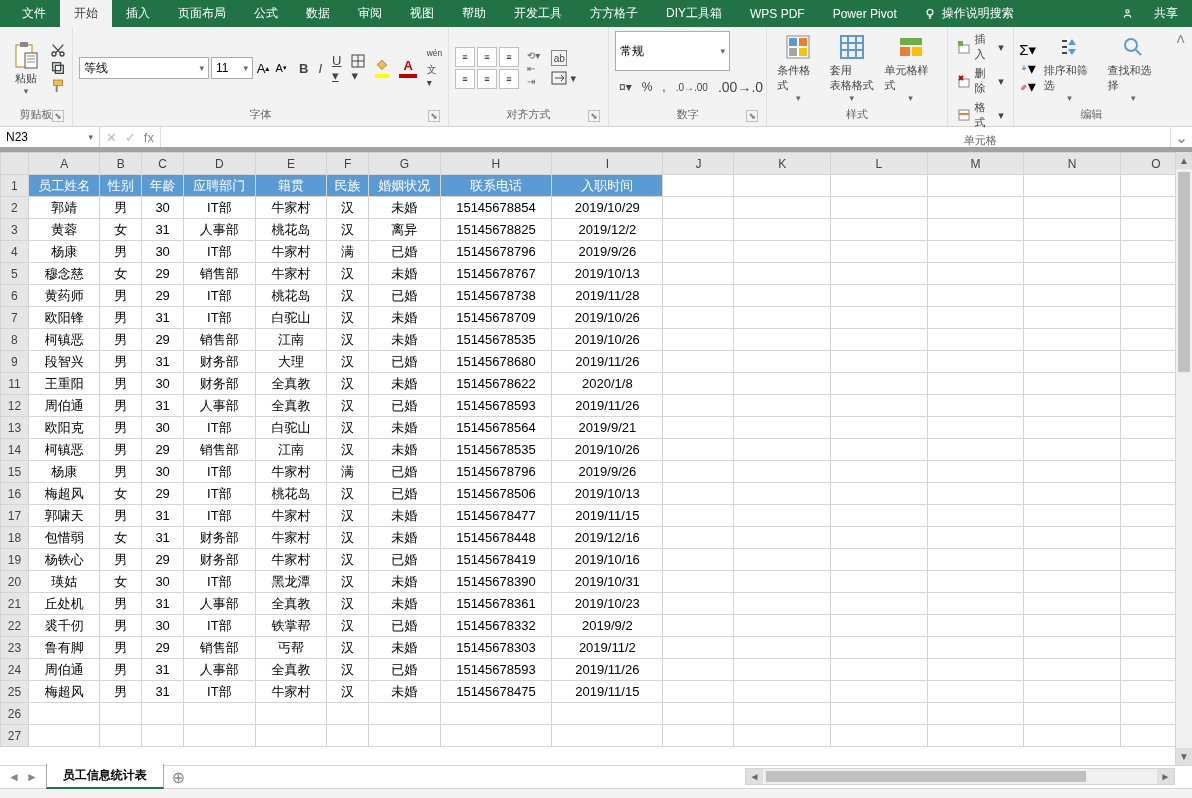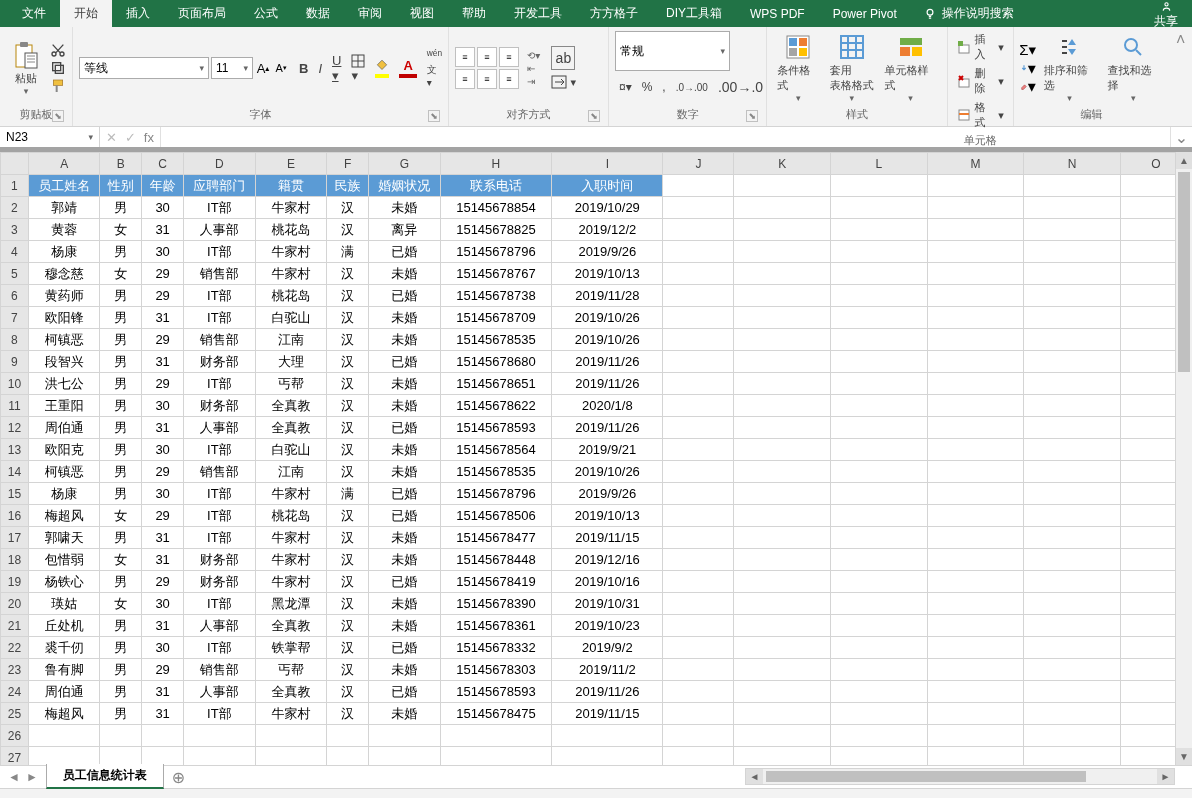--- a/index.html
+++ b/index.html
@@ -5,21 +5,21 @@
 * { margin: 0; padding: 0; box-sizing: border-box; font-family: "Microsoft YaHei", Arial, sans-serif; }
 body { background: #fff; overflow: hidden; width: 1192px; height: 798px; }
 
 
 .menubar { background: #217346; height: 27px; display: flex; align-items: stretch; color: #fff; font-size: 12px; padding-left: 8px; }
 .menubar .tab { padding: 0 14px; display: flex; align-items: center; cursor: pointer; }
 .menubar .tab.file { background: #217346; color: #fff; }
 .menubar .tab.active { background: #f3f3f3; color: #404040; }
 .menubar .tell { display: flex; align-items: center; gap: 5px; padding: 0 12px; }
 .menubar .spacer { flex: 1; }
-.menubar .share { padding: 0 14px; display: flex; align-items: center; gap: 0; flex-direction: column; }
+.menubar .share { padding: 0 14px; display: flex; align-items: center; gap: 20px; }
 
 
 .ribbon { background: #f3f3f3; border-bottom: 1px solid #d4d4d4; height: 100px; display: flex; }
 .group { border-right: 1px solid #e0e0e0; padding: 4px 6px 2px 6px; display: flex; flex-direction: column; }
 .group-body { flex: 1; display: flex; align-items: center; gap: 4px; }
 .group-label { text-align: center; font-size: 11px; color: #666; padding: 2px 0; position: relative; }
 .group-label .launcher { position: absolute; right: 2px; bottom: 2px; font-size: 9px; color: #888; border: 1px solid #c0c0c0; width: 12px; height: 12px; line-height: 10px; }
 
 .big-btn { display: flex; flex-direction: column; align-items: center; justify-content: center; font-size: 11px; color: #444; padding: 2px 4px; min-width: 40px; }
 .big-btn .ico { width: 28px; height: 28px; margin-bottom: 2px; display: flex; align-items: center; justify-content: center; }
@@ -188,21 +188,21 @@
           <span class="align-cell">≡</span>
         </div>
       </div>
       <div class="small-col" style="font-size:10px;color:#666">
         <span>⟲▾</span>
         <span>⇤</span>
         <span>⇥</span>
       </div>
       <div class="small-col">
         <div class="small-btn">
-            <span class="ico16" style="border:1px solid #888;font-size:14px;padding:11px">ab</span>
+            <span class="ico16" style="border:1px solid #888;font-size:10px;padding:3px">ab</span>
           </div>
         <div class="small-btn"><span class="ico16">
               <svg width="16" height="14" viewBox="0 0 16 14" fill="none" stroke="#444">
                 <rect x="1" y="1" width="14" height="12"></rect>
                 <path d="M4 7h8M10 4l3 3-3 3"></path>
               </svg>
             </span>▾</div>
       </div>
     </div>
     <div class="group-label"><span>对齐方式</span><span class="launcher">⬊</span></div>
@@ -540,38 +540,20 @@
           <td>15145678680</td>
           <td>2019/11/26</td>
           <td></td>
           <td></td>
           <td></td>
           <td></td>
           <td></td>
           <td></td>
         </tr>
         <tr>
-          <td class="rowhdr">10</td>
-          <td>洪七公</td>
-          <td>男</td>
-          <td>29</td>
-          <td>IT部</td>
-          <td>丐帮</td>
-          <td>汉</td>
-          <td>未婚</td>
-          <td>15145678651</td>
-          <td>2019/11/26</td>
-          <td></td>
-          <td></td>
-          <td></td>
-          <td></td>
-          <td></td>
-          <td></td>
-        </tr>
-        <tr>
           <td class="rowhdr">11</td>
           <td>王重阳</td>
           <td>男</td>
           <td>30</td>
           <td>财务部</td>
           <td>全真教</td>
           <td>汉</td>
           <td>未婚</td>
           <td>15145678622</td>
           <td>2020/1/8</td>

